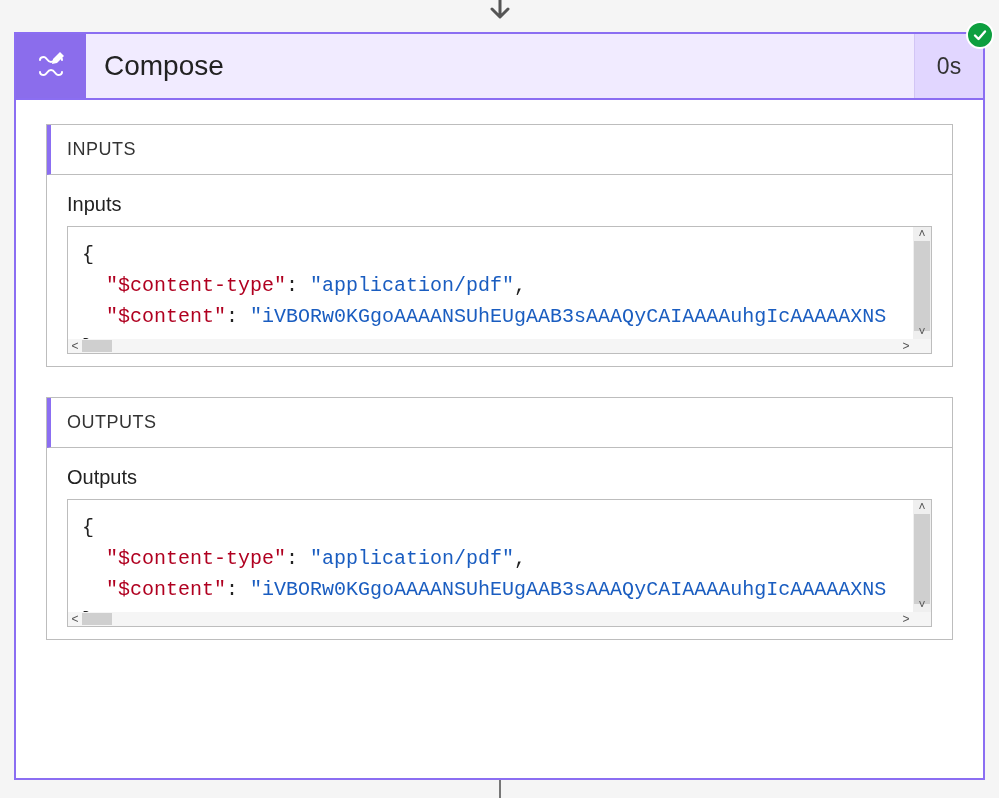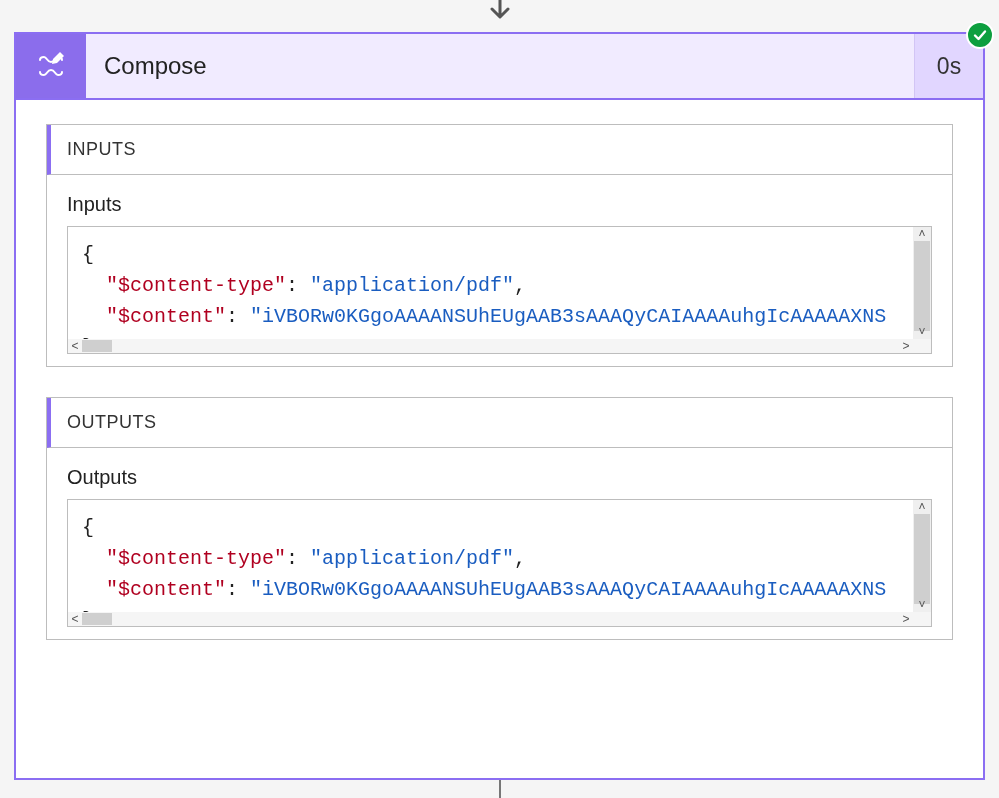--- a/index.html
+++ b/index.html
@@ -69,21 +69,21 @@
     display: flex;
     align-items: center;
     justify-content: center;
   }
   .card-header .title-box {
     flex: 1 1 auto;
     background: #f1ebff;
     display: flex;
     align-items: center;
     padding: 0 18px;
-    font-size: 24px;
+    font-size: 28px;
     font-weight: 400;
     color: #222;
     border-right: 1px solid #d2c5f5;
   }
   .card-header .duration-box {
     width: 68px;
     background: #e1d6ff;
     display: flex;
     align-items: center;
     justify-content: center;

